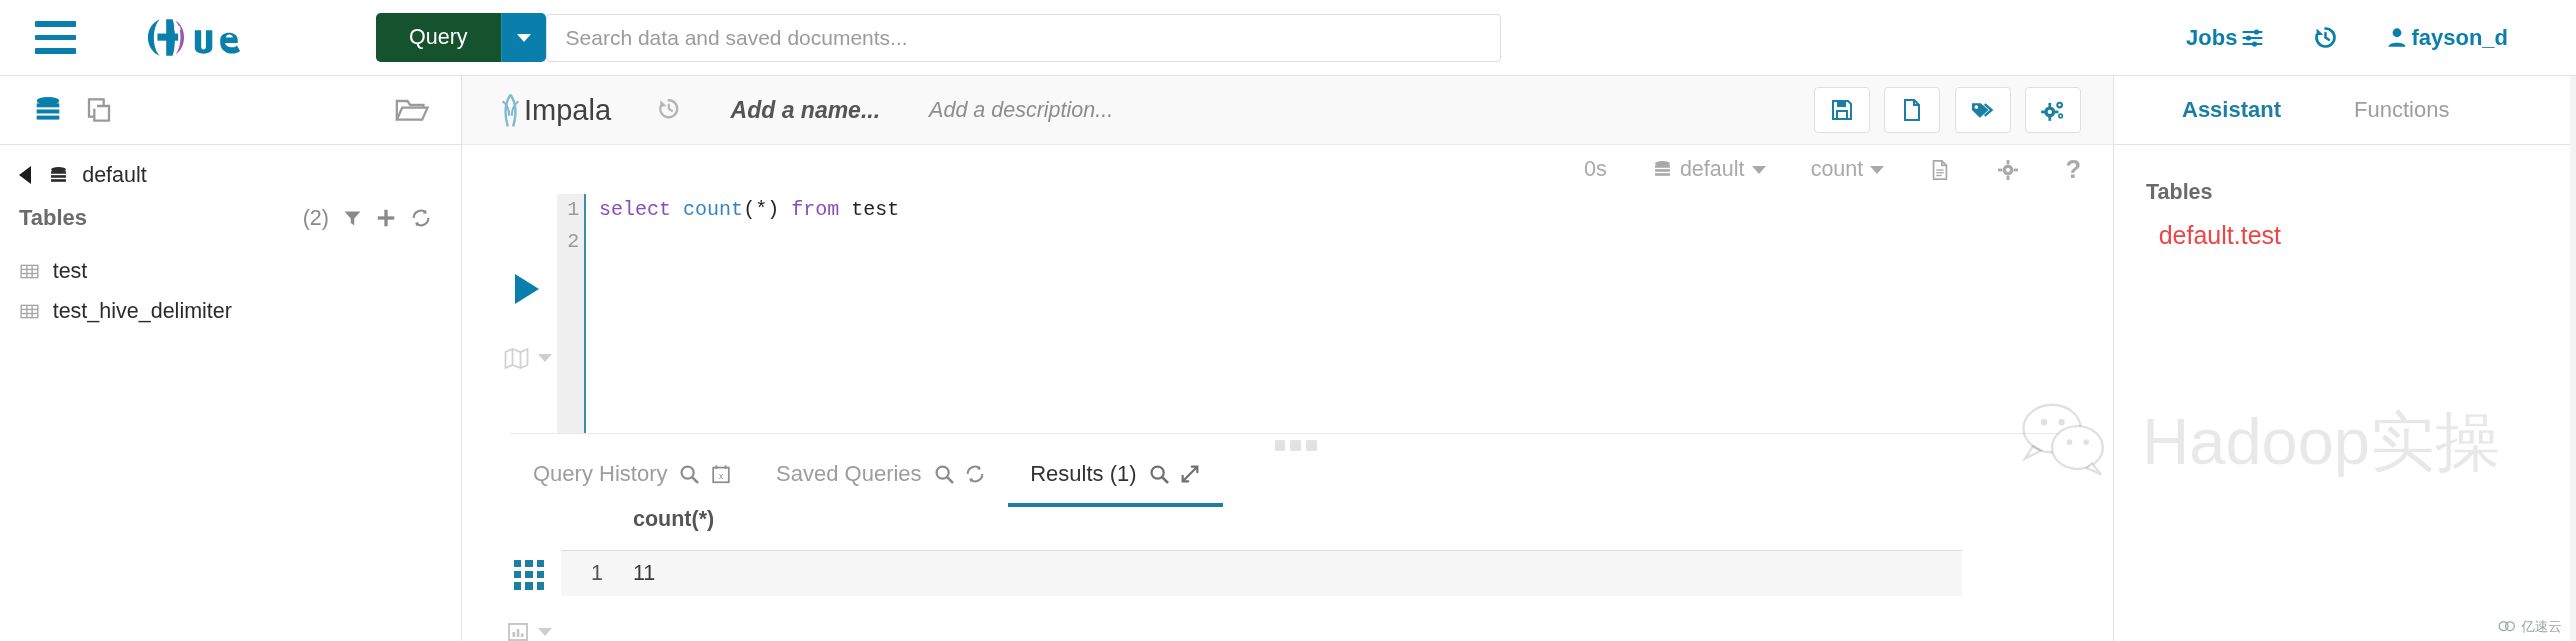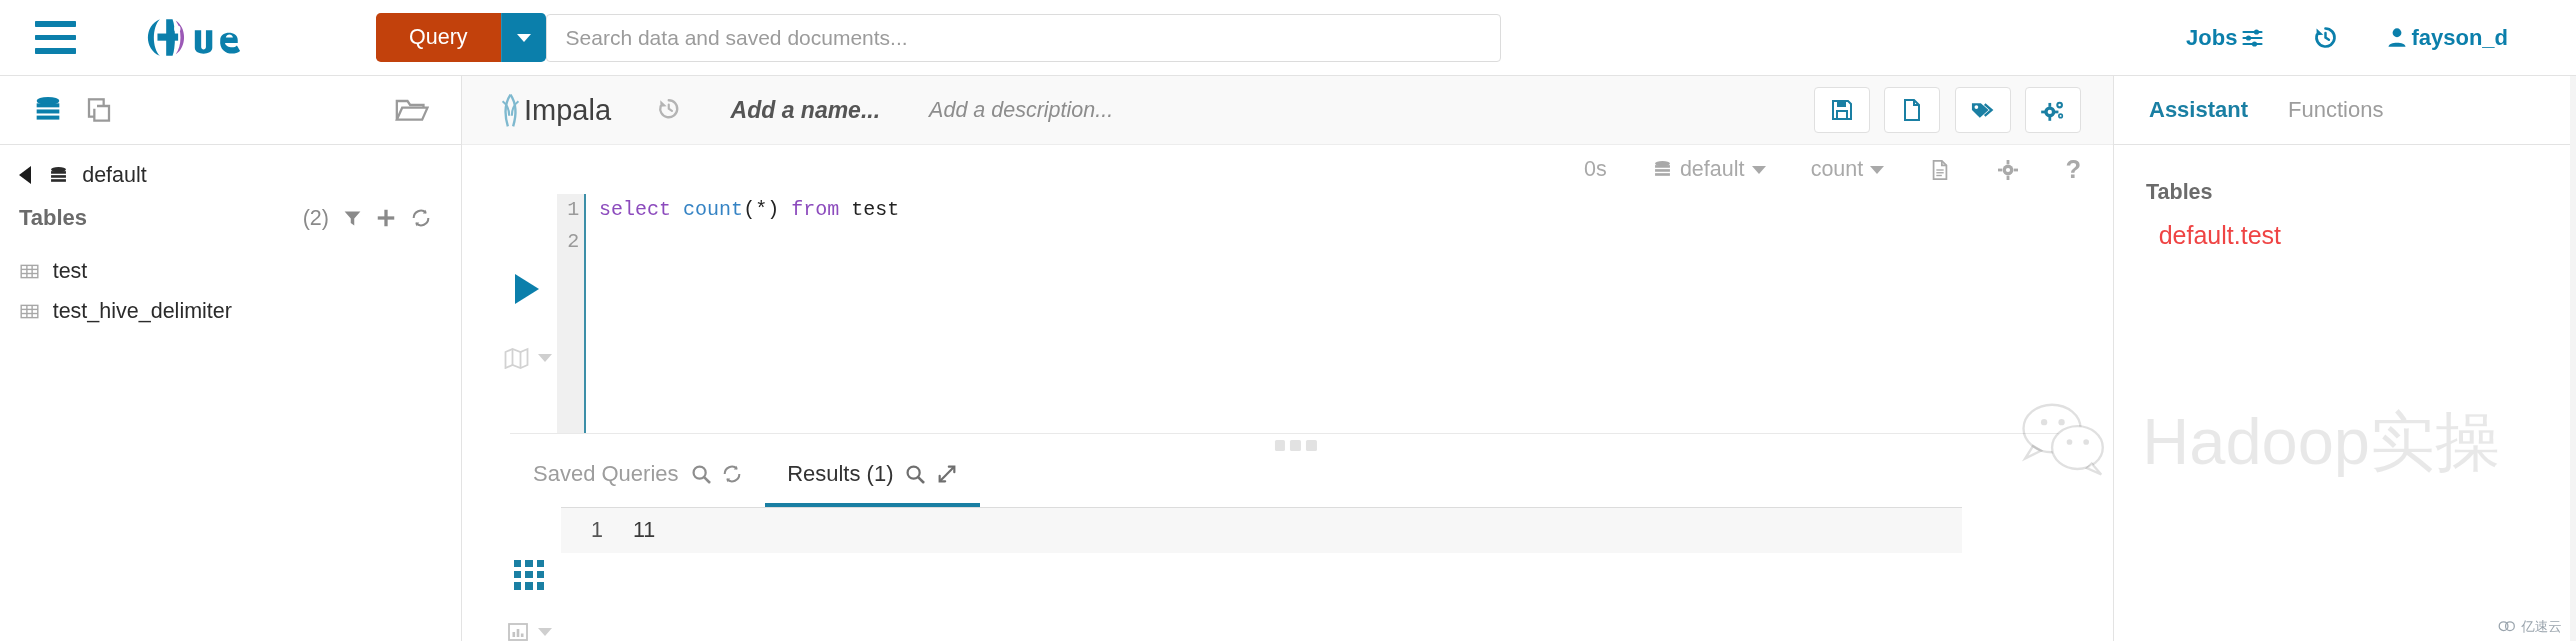--- a/index.html
+++ b/index.html
@@ -17,21 +17,21 @@
     display: flex; align-items: center;
   }
   .hamburger { margin-left: 35px; width: 41px; height: 33px; display: flex;
     flex-direction: column; justify-content: space-between; cursor: pointer; }
   .hamburger span { display: block; height: 5.6px; background: #0b7fab; border-radius: 0.8px; }
 
   .logo { margin-left: 60px; display: flex; align-items: center; height: 48px; }
 
   .query-btn-group { margin-left: 89px; display: flex; height: 49px; }
   .query-btn {
-    background: #c2410c; color: #fff; border: none;
+    background: #14532d; color: #fff; border: none;
     font-size: 21.5px; padding: 0 33px; border-radius: 4.8px 0 0 4.8px;
     font-family: "Liberation Sans", sans-serif; cursor: pointer;
   }
   .query-caret {
     background: #0b7fab; border: none; border-left: 0.8px solid #2790b8;
     border-radius: 0 4.8px 4.8px 0; width: 45px; cursor: pointer;
     display: flex; align-items: center; justify-content: center;
   }
   .caret-white { width: 0; height: 0; border-left: 7.2px solid transparent;
     border-right: 7.2px solid transparent; border-top: 8.8px solid #fff; }
@@ -133,21 +133,21 @@
   .res-head { font-size: 21.5px; font-weight: bold; color: #555; padding: 0 0 17.5px 72px; }
   .res-row { display: flex; background: #f7f7f7; border-top: 0.8px solid #dcdcdc;
     font-size: 21.5px; color: #3a3a3a; height: 46px; align-items: center; }
   .res-idx { width: 72px; text-align: center; color: #555; }
   .res-cell { }
 
   
   .assist { width: 462px; flex: 0 0 462px; background: #fff; }
   .assist-tabs { height: 69px; border-bottom: 0.8px solid #e3e3e3;
     display: flex; align-items: center; padding-left: 35px; gap: 40px; }
-  .assist-tab { font-size: 22px; color: #9d9d9d; cursor: pointer; }
+  .assist-tab { font-size: 22px; color: #9d9d9d; cursor: pointer; margin-left: 33px; }
   .assist-tab.active { color: #1a7fa3; font-weight: bold; }
   .assist-body { padding: 35px 0 0 32px; }
   .assist-h { font-size: 21.5px; font-weight: bold; color: #6b6b6b; margin-bottom: 16px; }
   .assist-item { font-size: 25px; color: #ef4444; padding-left: 12.7px; cursor: pointer; }
 
   
   .watermark { position: absolute; right: 76px; bottom: 156px;
     display: flex; align-items: center; gap: 17.5px; pointer-events: none;
     font-size: 65px; color: rgba(0,0,0,0.09); white-space: nowrap; }
   .wm-brand { position: absolute; right: 14.3px; bottom: 6.4px; display: flex;
@@ -431,20 +431,35 @@
       <div class="split-divider">
         <div class="drag-dots">
             <i></i>
             <i></i>
             <i></i>
           </div>
       </div>
 
       <div class="tabs">
         <div class="tab">
+          <span>Query History</span>
+          <span class="tab-icons">
+            <svg width="22" height="22" viewBox="0 0 24 24">
+              <circle cx="10.5" cy="10.5" r="6.6" fill="none" stroke="#8d8d8d" stroke-width="2.4"></circle>
+              <line x1="15.4" y1="15.4" x2="21" y2="21" stroke="#8d8d8d" stroke-width="2.8" stroke-linecap="round"></line>
+            </svg>
+            <svg width="22" height="22" viewBox="0 0 24 24" style="font-size:28px">
+              <rect x="3.5" y="5" width="17" height="16" fill="none" stroke="#8d8d8d" stroke-width="1.9"></rect>
+              <line x1="7" y1="2.5" x2="7" y2="6.5" stroke="#8d8d8d" stroke-width="1.9"></line>
+              <line x1="17" y1="2.5" x2="17" y2="6.5" stroke="#8d8d8d" stroke-width="1.9"></line>
+              <text x="12" y="17.5" font-size="9" fill="#8d8d8d" text-anchor="middle" font-family="Liberation Sans">x</text>
+            </svg>
+          </span>
+        </div>
+        <div class="tab">
           <span>Saved Queries</span>
           <span class="tab-icons">
             <svg width="22" height="22" viewBox="0 0 24 24">
               <circle cx="10.5" cy="10.5" r="6.6" fill="none" stroke="#8d8d8d" stroke-width="2.4"></circle>
               <line x1="15.4" y1="15.4" x2="21" y2="21" stroke="#8d8d8d" stroke-width="2.8" stroke-linecap="round"></line>
             </svg>
             <svg width="22" height="22" viewBox="0 0 24 24">
               <path d="M20 12 a8 8 0 0 1 -13.5 5.8" fill="none" stroke="#8d8d8d" stroke-width="2.2"></path>
               <path d="M4 12 a8 8 0 0 1 13.5 -5.8" fill="none" stroke="#8d8d8d" stroke-width="2.2"></path>
               <path d="M17 3 l1 4 l-4 0 Z" fill="#8d8d8d"></path>
@@ -485,20 +500,21 @@
             <svg width="24" height="24" viewBox="0 0 24 24">
               <rect x="3" y="4" width="18" height="16" fill="none" stroke="#c4c4c4" stroke-width="1.8"></rect>
               <rect x="6.5" y="12" width="2.6" height="5" fill="#c4c4c4"></rect>
               <rect x="10.7" y="9" width="2.6" height="8" fill="#c4c4c4"></rect>
               <rect x="14.9" y="13.5" width="2.6" height="3.5" fill="#c4c4c4"></rect>
             </svg>
             <span style="width:0;height:0;border-left:7.2px solid transparent;border-right:7.2px solid transparent;border-top:8.8px solid #cfcfcf;"></span>
           </div>
         </div>
         <div class="res-table">
+          <div class="res-head">count(*)</div>
           <div class="res-row">
             <span class="res-idx">1</span>
             <span class="res-cell">11</span>
           </div>
         </div>
       </div>
     </div>
 
     <div class="assist">
       <div class="assist-tabs">

